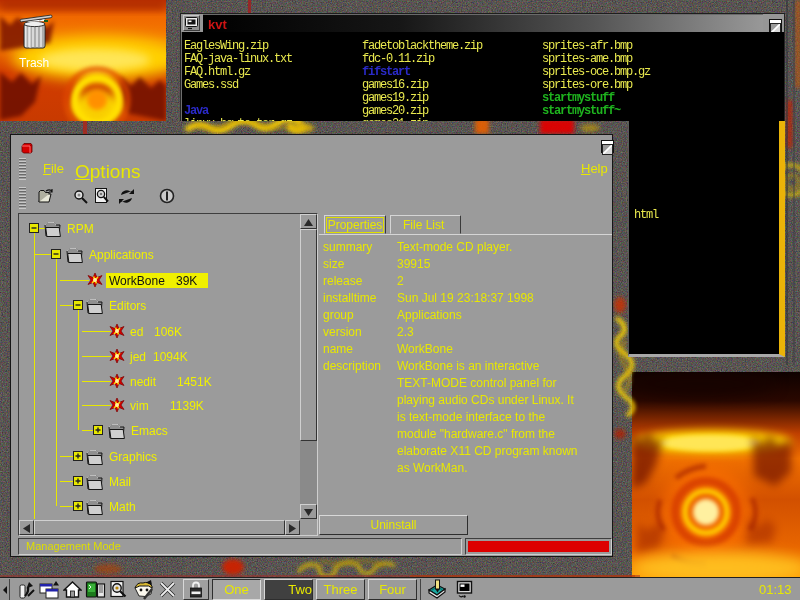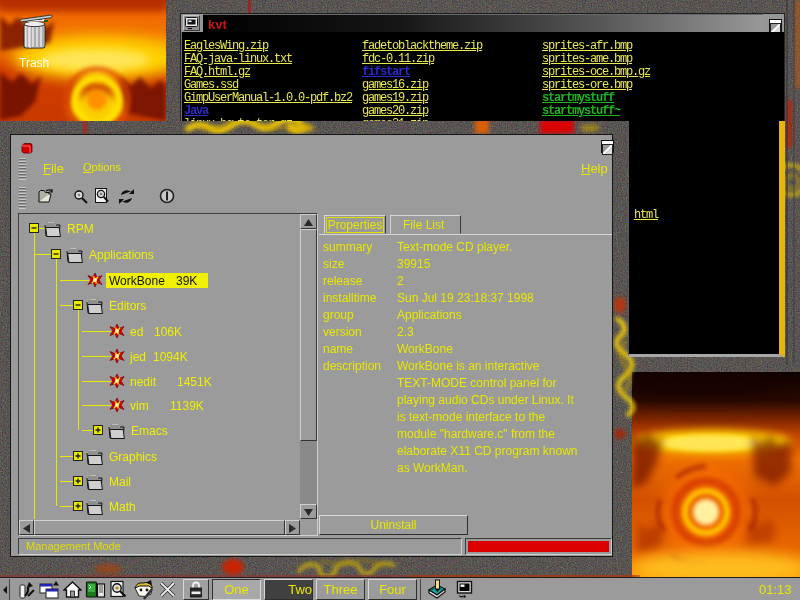--- a/index.html
+++ b/index.html
@@ -1,19 +1,19 @@
 <!DOCTYPE html>
 <html><head>
 <meta charset="utf-8">
 <style>
   html,body{margin:0;padding:0;width:800px;height:600px;overflow:hidden;background:#3f3f3f;}
   *{box-sizing:border-box;}
   .abs{position:absolute;}
   body{font-family:"Liberation Sans", sans-serif;position:relative;}
-  .mono{font-family:"Liberation Mono", monospace;font-size:12px;letter-spacing:-1.2px;white-space:pre;color:#e9e94e;text-decoration:underline;}
+  .mono{font-family:"Liberation Mono", monospace;font-size:12px;letter-spacing:-1.2px;white-space:pre;color:#e9e94e;}
   .yel{color:#e8e800;}
 </style>
 </head>
 <body>
 
 <svg class="abs" style="left:0;top:0" width="800" height="600">
   <defs>
     <filter id="granite" x="0%" y="0%" width="100%" height="100%" color-interpolation-filters="sRGB">
       <feTurbulence type="fractalNoise" baseFrequency="0.8" numOctaves="3" seed="7"></feTurbulence>
       <feColorMatrix type="matrix" values="0.9 0.05 0.05 0 0  0.05 0.9 0.05 0 0  0.05 0.05 0.9 0 0  0 0 0 0 1"></feColorMatrix>
@@ -172,21 +172,20 @@
     <div class="mono abs" style="left:360px;top:7px;">sprites-afr.bmp</div>
     <div class="mono abs" style="left:2px;top:20px;">FAQ-java-linux.txt</div>
     <div class="mono abs" style="left:180px;top:20px;">fdc-0.11.zip</div>
     <div class="mono abs" style="left:360px;top:20px;">sprites-ame.bmp</div>
     <div class="mono abs" style="left:2px;top:33px;">FAQ.html.gz</div>
     <div class="mono abs" style="left:180px;top:33px;color:#2a2ac8;font-weight:bold;">fifstart</div>
     <div class="mono abs" style="left:360px;top:33px;">sprites-oce.bmp.gz</div>
     <div class="mono abs" style="left:2px;top:46px;">Games.ssd</div>
     <div class="mono abs" style="left:180px;top:46px;">games16.zip</div>
     <div class="mono abs" style="left:360px;top:46px;">sprites-ore.bmp</div>
-    <div class="mono abs" style="left:2px;top:59px;">GimpUserManual-1.0.0-pdf.bz2</div>
     <div class="mono abs" style="left:180px;top:59px;">games19.zip</div>
     <div class="mono abs" style="left:360px;top:59px;color:#1eb41e;font-weight:bold;">startmystuff</div>
     <div class="mono abs" style="left:2px;top:72px;color:#2a2ac8;font-weight:bold;">Java</div>
     <div class="mono abs" style="left:180px;top:72px;">games20.zip</div>
     <div class="mono abs" style="left:360px;top:72px;color:#1eb41e;font-weight:bold;">startmystuff~</div>
     <div class="mono abs" style="left:2px;top:85px;">linux-howto.tar.gz</div>
     <div class="mono abs" style="left:180px;top:85px;">games21.zip</div>
   </div>
 </div>
 
@@ -205,21 +204,21 @@
       <path d="M0,0 H11 L0,11 Z" fill="#9a9a9a"></path>
       <path d="M11,0 V11 H0 Z" fill="#d8d8d8"></path>
       <path d="M0,11 L11,0" stroke="#fff" stroke-width="1.6"></path>
       <rect x="0.5" y="0.5" width="10" height="10" fill="none" stroke="#222" stroke-width="1"></rect>
     </svg>
   </div>
   <div class="abs" style="left:8px;top:23px;width:7px;height:22px;background:repeating-linear-gradient(180deg,#c8c8c8 0 1px,#6a6a6a 1px 2px,#9b9b9b 2px 3px);"></div>
   <div class="abs" style="left:8px;top:52px;width:7px;height:22px;background:repeating-linear-gradient(180deg,#c8c8c8 0 1px,#6a6a6a 1px 2px,#9b9b9b 2px 3px);"></div>
 
   <div class="abs yel" style="left:32px;top:26px;font-size:13px;"><span style="text-decoration:underline">F</span>ile</div>
-  <div class="abs yel" style="left:72px;top:26px;font-size:11px;"><span style="text-decoration:underline">O</span>ptions</div>
+  <div class="abs yel" style="left:64px;top:26px;font-size:19px;"><span style="text-decoration:underline">O</span>ptions</div>
   <div class="abs yel" style="left:570px;top:26px;font-size:13px;"><span style="text-decoration:underline">H</span>elp</div>
 
   <div class="abs" style="left:26px;top:52px;width:18px;height:18px;">
     <svg width="18" height="18">
       <path d="M2,15 L4,7 H14 L12,15 Z" fill="#e8e8d8" stroke="#111" stroke-width="1"></path>
       <path d="M2,15 V5 L3.5,3.5 H7 L8.5,5.5 H12 V7" fill="#b0b0a0" stroke="#111" stroke-width="1"></path>
       <path d="M9,4 q4,-2.5 6,0.5 m0,-2.5 v3 h-3" fill="none" stroke="#111" stroke-width="1.2"></path>
     </svg>
   </div>
   <div class="abs" style="left:62px;top:54px;width:16px;height:16px;">

